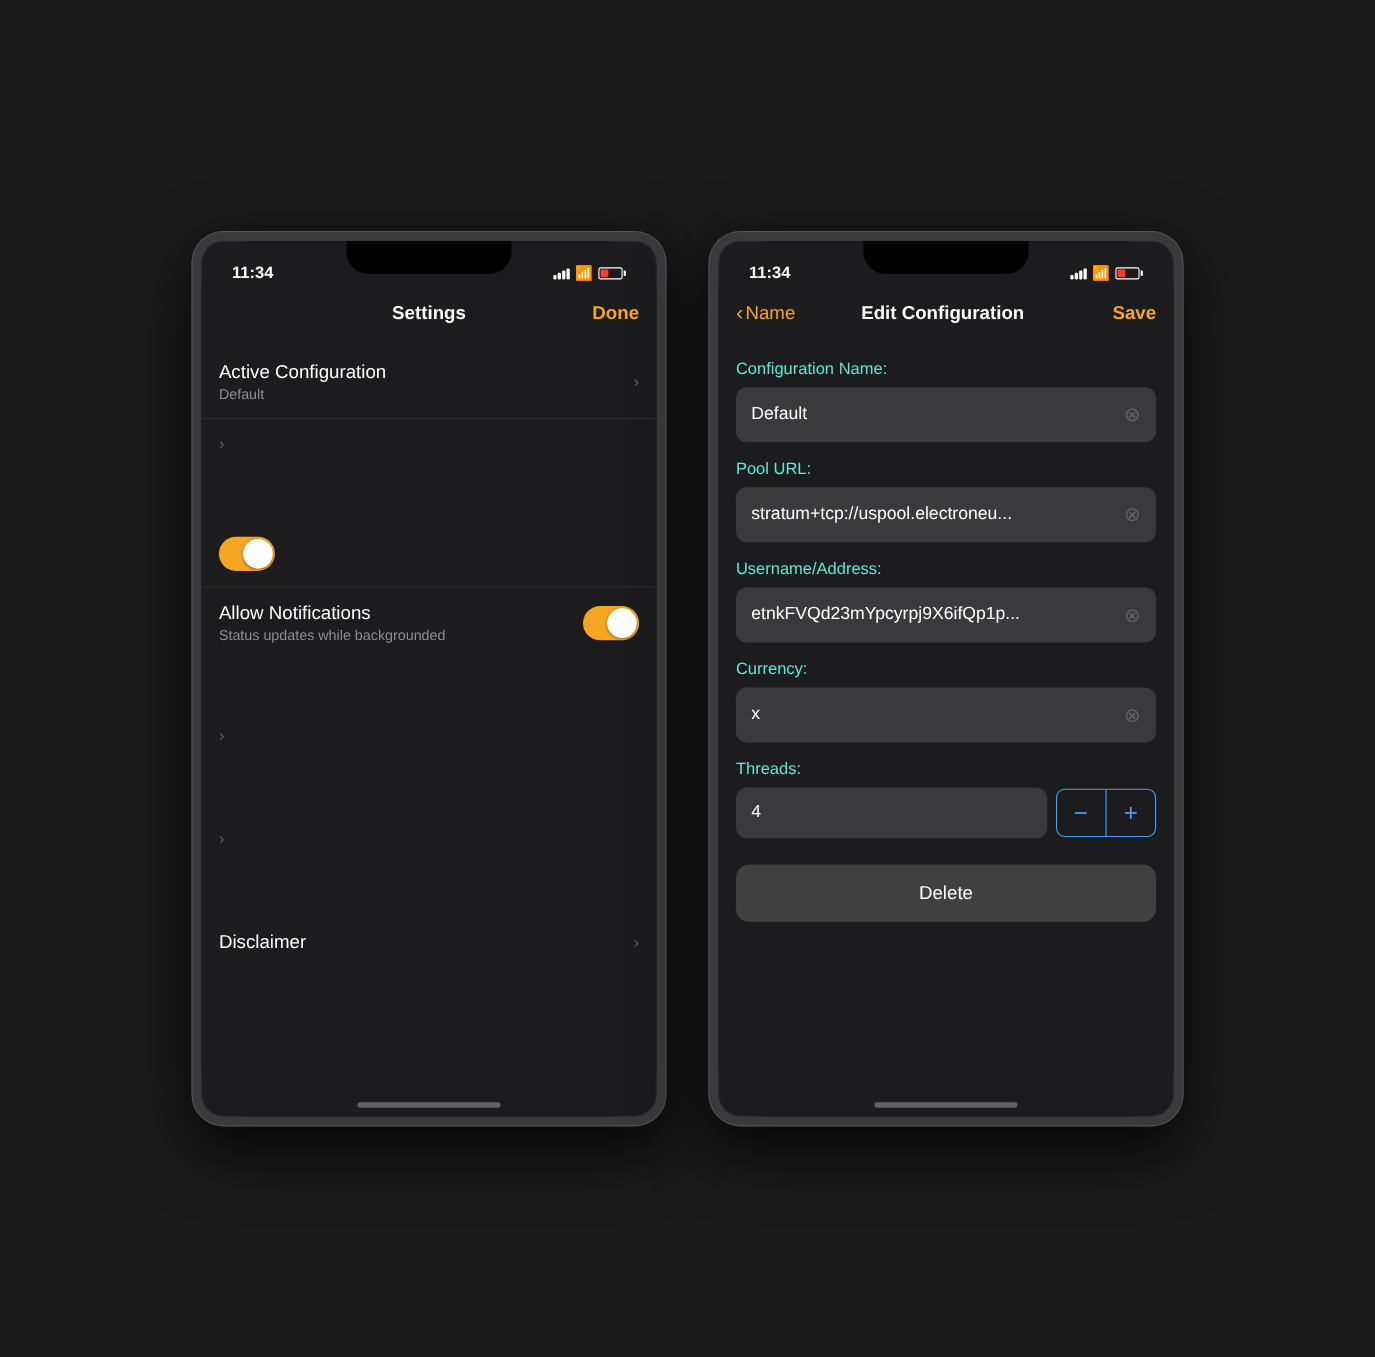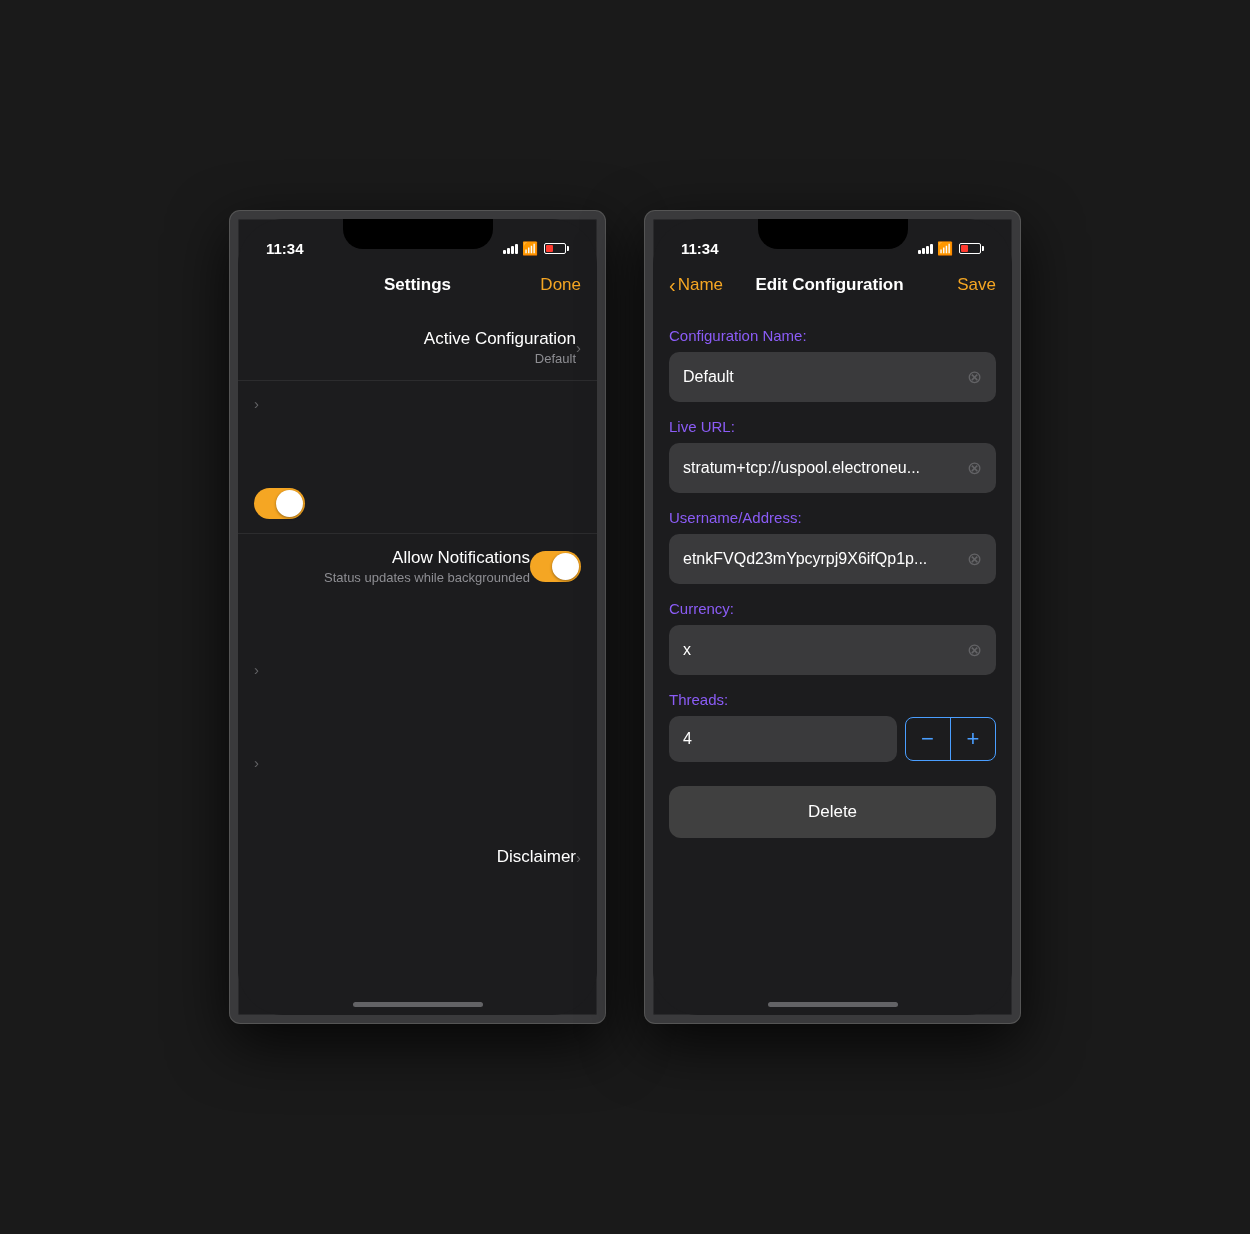--- a/index.html
+++ b/index.html
@@ -8,24 +8,24 @@
       display: flex;
       justify-content: center;
       align-items: center;
       min-height: 100vh;
       gap: 40px;
       padding: 20px;
       font-family: -apple-system, 'SF Pro Display', 'Helvetica Neue', sans-serif;
     }
 
     .phone {
-      width: 375px;
+      width: 430px;
       height: 812px;
       background: #1c1c1e;
-      border-radius: 10px;
+      border-radius: 28px;
       border: 8px solid #3a3a3c;
       position: relative;
       overflow: hidden;
       box-shadow:
         0 0 0 1px #555,
         0 20px 60px rgba(0,0,0,0.8),
         inset 0 0 0 1px #2a2a2c;
     }
 
     
@@ -157,21 +157,21 @@
       font-size: 17px;
       font-weight: 600;
       color: #fff;
       flex: 1;
       text-align: center;
     }
 
     .nav-btn {
       font-size: 17px;
       color: #f5a623;
-      font-weight: 400;
+      font-weight: 700;
       min-width: 60px;
       cursor: pointer;
     }
 
     .nav-btn.right {
       text-align: right;
     }
 
     .nav-back {
       display: flex;
@@ -209,21 +209,20 @@
       border-bottom: 1px solid #2c2c2e;
       cursor: pointer;
     }
 
     .settings-item:last-child {
       border-bottom: none;
     }
 
     .settings-item-content {
       flex: 1;
-      text-align: right;
     }
 
     .settings-item-title {
       font-size: 17px;
       color: #fff;
       font-weight: 400;
     }
 
     .settings-item-subtitle {
       font-size: 13px;
@@ -283,21 +282,21 @@
     .form-content {
       flex: 1;
       overflow-y: auto;
       padding: 16px 16px;
     }
 
     .form-content::-webkit-scrollbar { display: none; }
 
     .form-label {
       font-size: 15px;
-      color: #8b5cf6;
+      color: #5eead4;
       margin-bottom: 8px;
       margin-top: 16px;
     }
 
     .form-label:first-child {
       margin-top: 4px;
     }
 
     .form-input {
       flex: 1;
@@ -519,21 +518,21 @@
     </div>
 
     <div class="form-content">
 
       <div class="form-label">Configuration Name:</div>
       <div class="form-input">
         <span class="form-input-text">Default</span>
         <span class="clear-btn">⊗</span>
       </div>
 
-      <div class="form-label">Live URL:</div>
+      <div class="form-label">Pool URL:</div>
       <div class="form-input">
         <span class="form-input-text">stratum+tcp://uspool.electroneu...</span>
         <span class="clear-btn">⊗</span>
       </div>
 
       <div class="form-label">Username/Address:</div>
       <div class="form-input">
         <span class="form-input-text">etnkFVQd23mYpcyrpj9X6ifQp1p...</span>
         <span class="clear-btn">⊗</span>
       </div>

